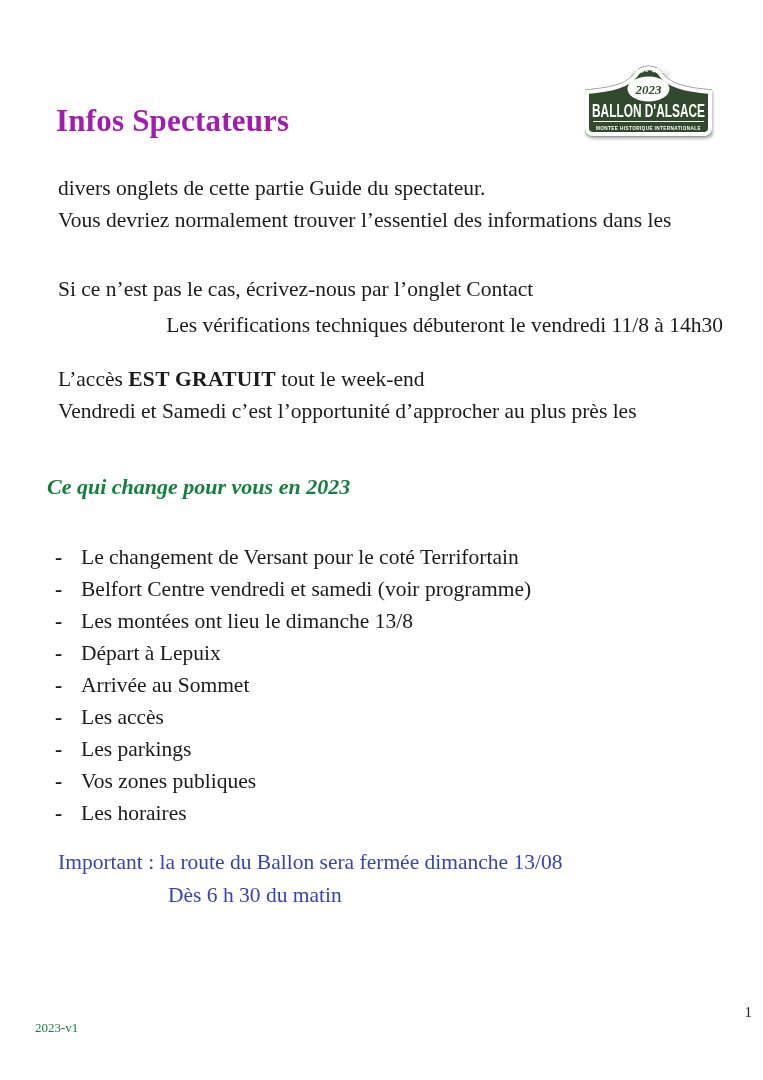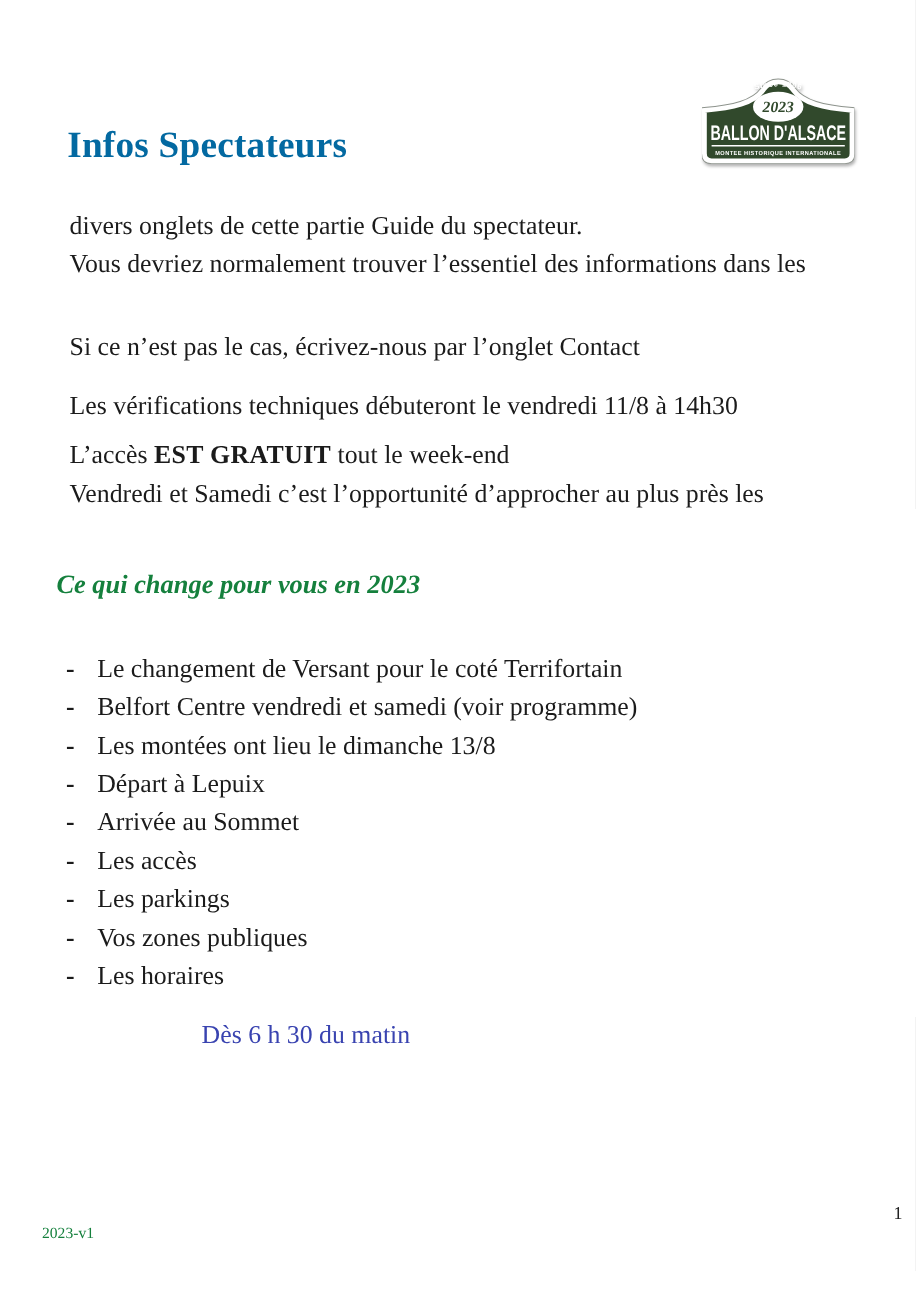--- a/index.html
+++ b/index.html
@@ -13,29 +13,29 @@
     color: #1b1b1b;
     overflow: hidden;
   }
   .abs { position: absolute; }
 
   
   .doc-title {
     left: 56px; top: 103px;
     font-size: 31px;
     font-weight: bold;
-    color: #0369a1;
+    color: #a21caf;
     letter-spacing: 0.2px;
   }
 
   
   .bodyblock { left: 58px; right: 40px; font-size: 21.5px; line-height: 32px; }
   .p1 { top: 172px; }
   .p2 { top: 252px; margin-top: 21px; }
-  .p3 { top: 322px; }
+  .p3 { top: 309px; text-align: right; }
   .p4 { top: 363px; }
   .bold { font-weight: bold; letter-spacing: 0.3px; }
 
   
   .subheading {
     left: 47px; top: 474px;
     font-size: 22px;
     font-weight: bold;
     color: #15803d;
     font-style: italic;
@@ -124,19 +124,20 @@
     <li><span class="dash">-</span><span>Les montées ont lieu le dimanche 13/8</span></li>
     <li><span class="dash">-</span><span>Départ à Lepuix</span></li>
     <li><span class="dash">-</span><span>Arrivée au Sommet</span></li>
     <li><span class="dash">-</span><span>Les accès</span></li>
     <li><span class="dash">-</span><span>Les parkings</span></li>
     <li><span class="dash">-</span><span>Vos zones publiques</span></li>
     <li><span class="dash">-</span><span>Les horaires</span></li>
   </ul>
 
   <div class="abs important">
+    <div>Important : la route du Ballon sera fermée dimanche 13/08</div>
     <div class="line2">Dès 6 h 30 du matin</div>
   </div>
 
   <div class="abs footer-left">2023-v1</div>
   <div class="abs page-number">1</div>
 
 </div>
 
 </body></html>

